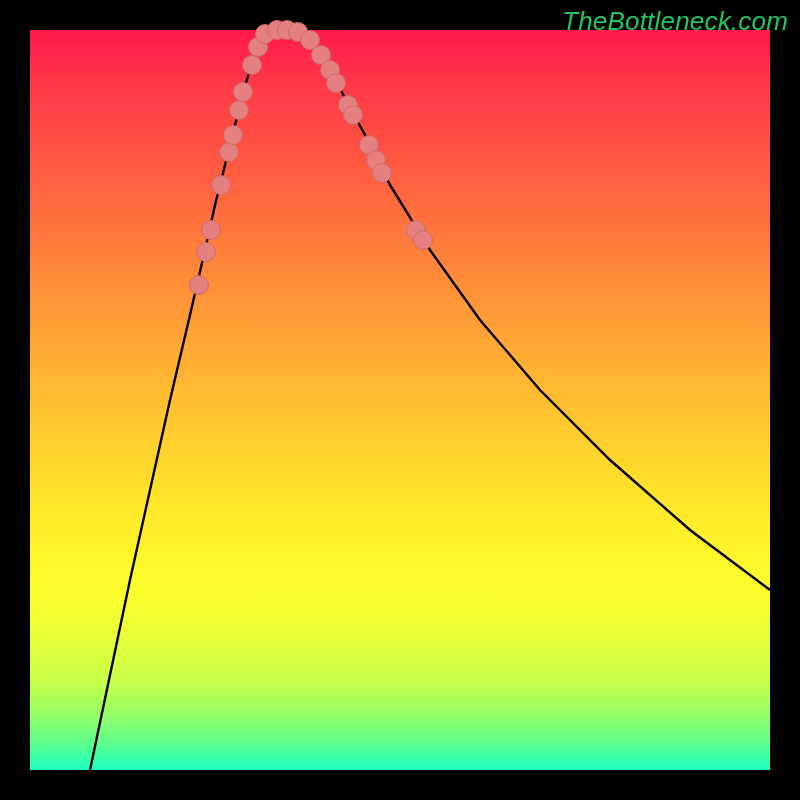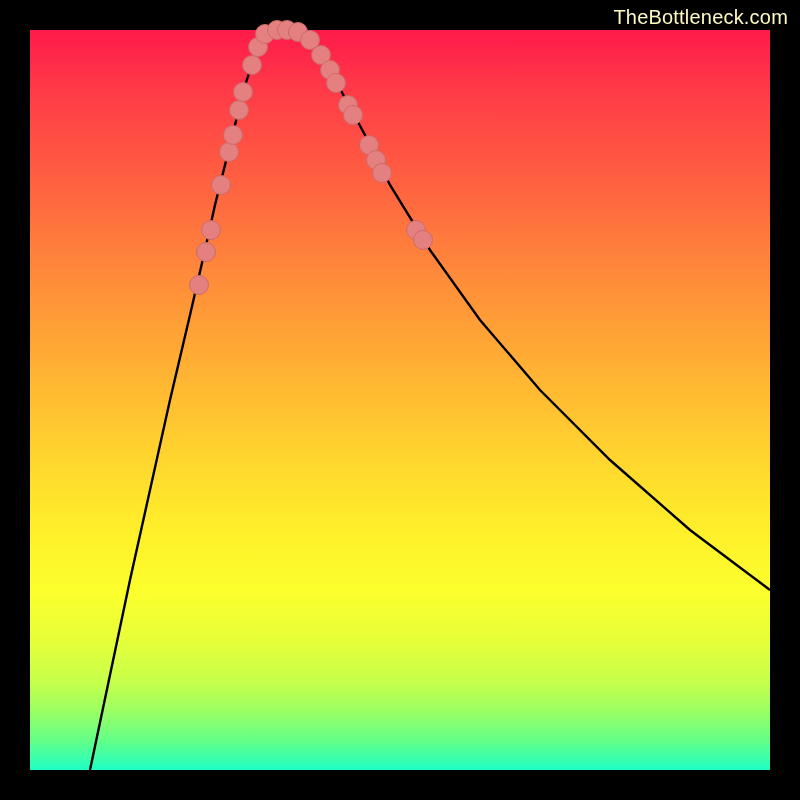--- a/index.html
+++ b/index.html
@@ -35,24 +35,25 @@
       #e8ff38 82%,
       #c7ff4a 88%,
       #9cff63 92%,
       #63ff88 96%,
       #1effc4 100%);
   }
   .watermark {
     position: absolute;
     top: 6px;
     right: 12px;
-    color: #fef9c3;
-    font-size: 20px;
+    color: #22c55e;
+    font-size: 26px;
     letter-spacing: 0.2px;
     user-select: none;
+    font-style: italic;
   }
   svg.curve {
     position: absolute;
     left: 0;
     top: 0;
     width: 740px;
     height: 740px;
     overflow: visible;
   }
 </style>

